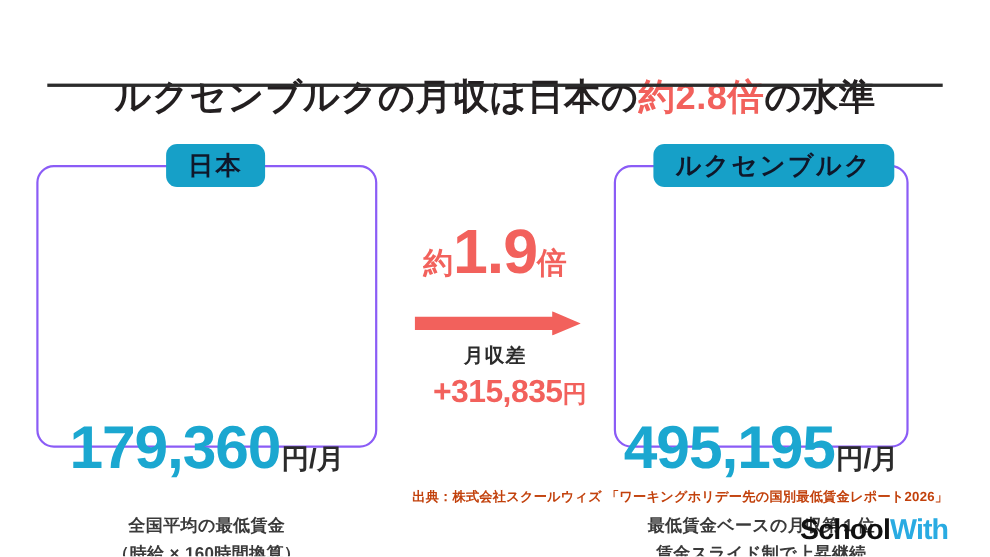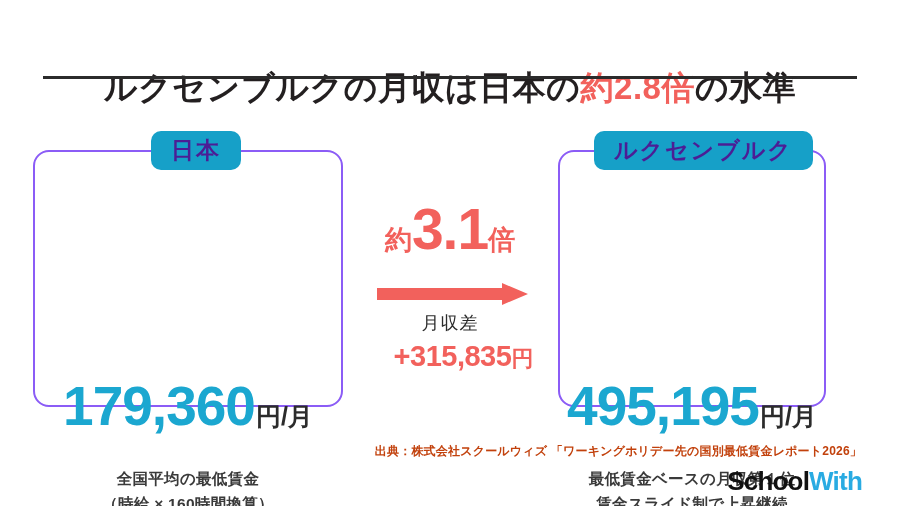--- a/index.html
+++ b/index.html
@@ -59,21 +59,21 @@
   }
   .card.left  { left: 33px;  width: 310px; }
   .card.right { left: 558px; width: 268px; }
 
   .badge {
     position: absolute;
     top: 131px;
     height: 39px;
     line-height: 39px;
     background: #16a0c8;
-    color: #4c1d95;
+    color: #0f172a;
     border-radius: 10px;
     font-size: 23px;
     font-weight: bold;
     letter-spacing: 2px;
     text-align: center;
     white-space: nowrap;
     padding: 0 20px;
     box-sizing: border-box;
   }
   .badge.left  { left: 151px; }
@@ -144,21 +144,21 @@
     height: 22px;
   }
 
   .diff-label {
     position: absolute;
     left: 345px;
     top: 311px;
     width: 210px;
     text-align: center;
     font-size: 18px;
-    font-weight: normal;
+    font-weight: bold;
     color: #2b2b2b;
     letter-spacing: 1px;
   }
   .diff-value {
     position: absolute;
     left: 345px;
     top: 340px;
     width: 210px;
     text-align: center;
     white-space: nowrap;
@@ -227,21 +227,21 @@
       <span class="amount">495,195</span><span class="amount-unit">円/月</span>
     </div>
     <div class="card-note">
       <div>最低賃金ベースの月収第１位</div>
       <div>賃金スライド制で上昇継続</div>
     </div>
   </div>
   <div class="badge right">ルクセンブルク</div>
 
   <div class="multiplier">
-    <span class="mx-small">約</span><span class="mx-big">3.1</span><span class="mx-small">倍</span>
+    <span class="mx-small">約</span><span class="mx-big">1.9</span><span class="mx-small">倍</span>
   </div>
 
   <svg class="arrow" viewBox="0 0 151 22">
     <path d="M0,5 L125,5 L125,0 L151,11 L125,22 L125,17 L0,17 Z" fill="#f2615c"></path>
   </svg>
 
   <div class="diff-label">月収差</div>
   <div class="diff-value">
     <span class="dv-num">+315,835</span><span class="dv-unit">円</span>
   </div>

